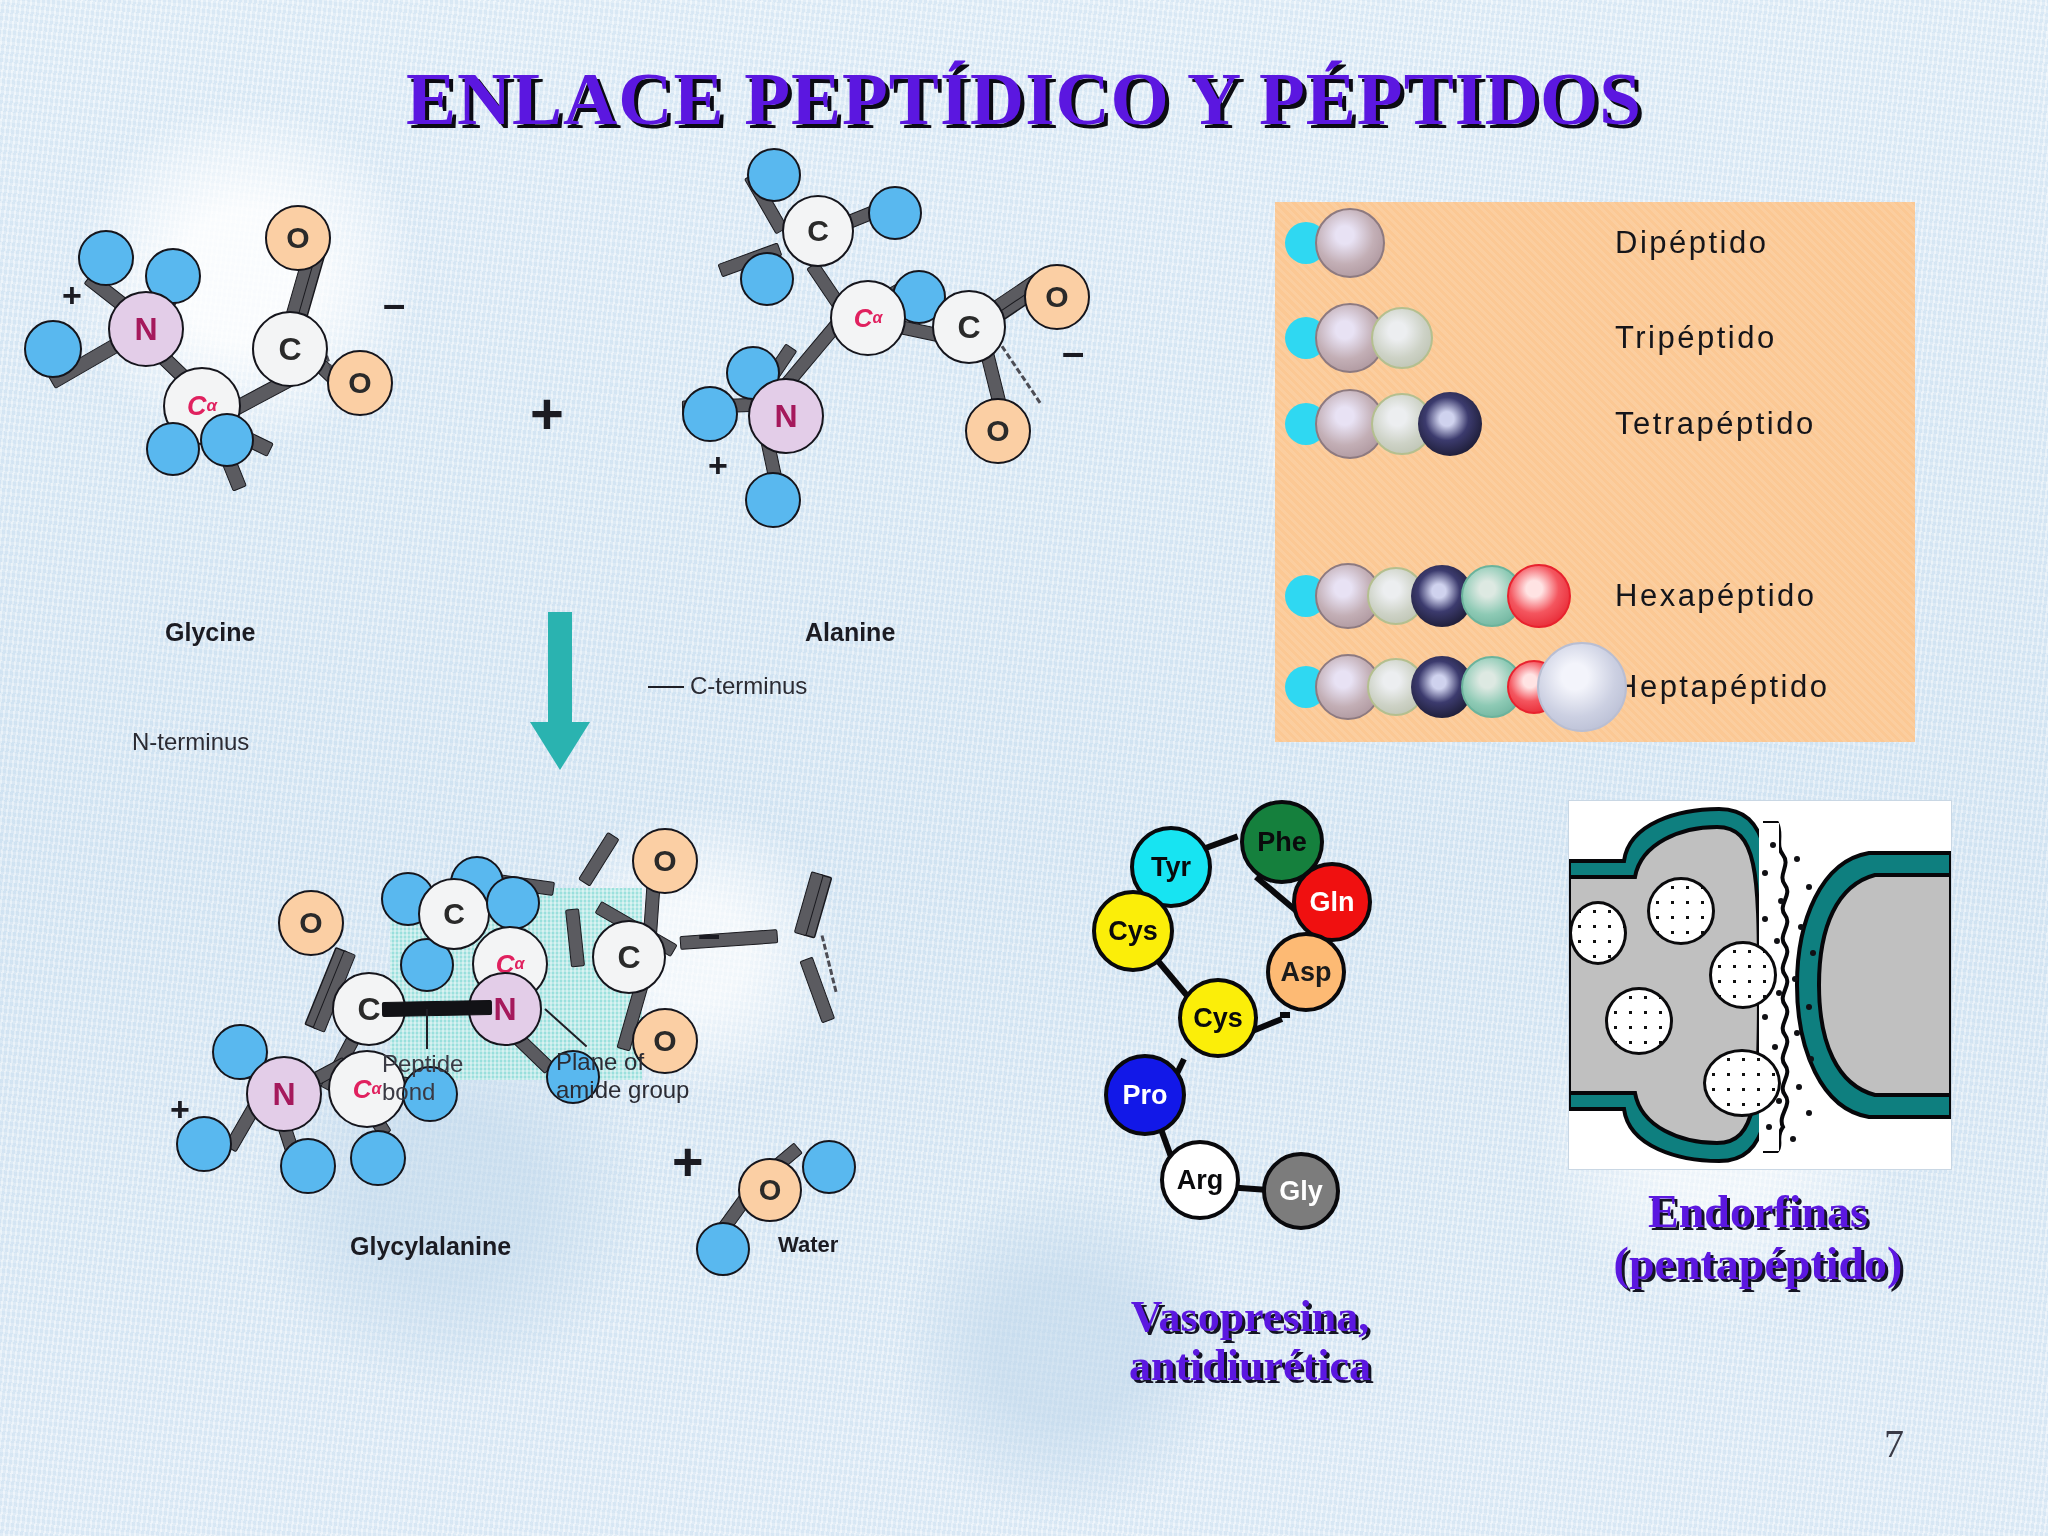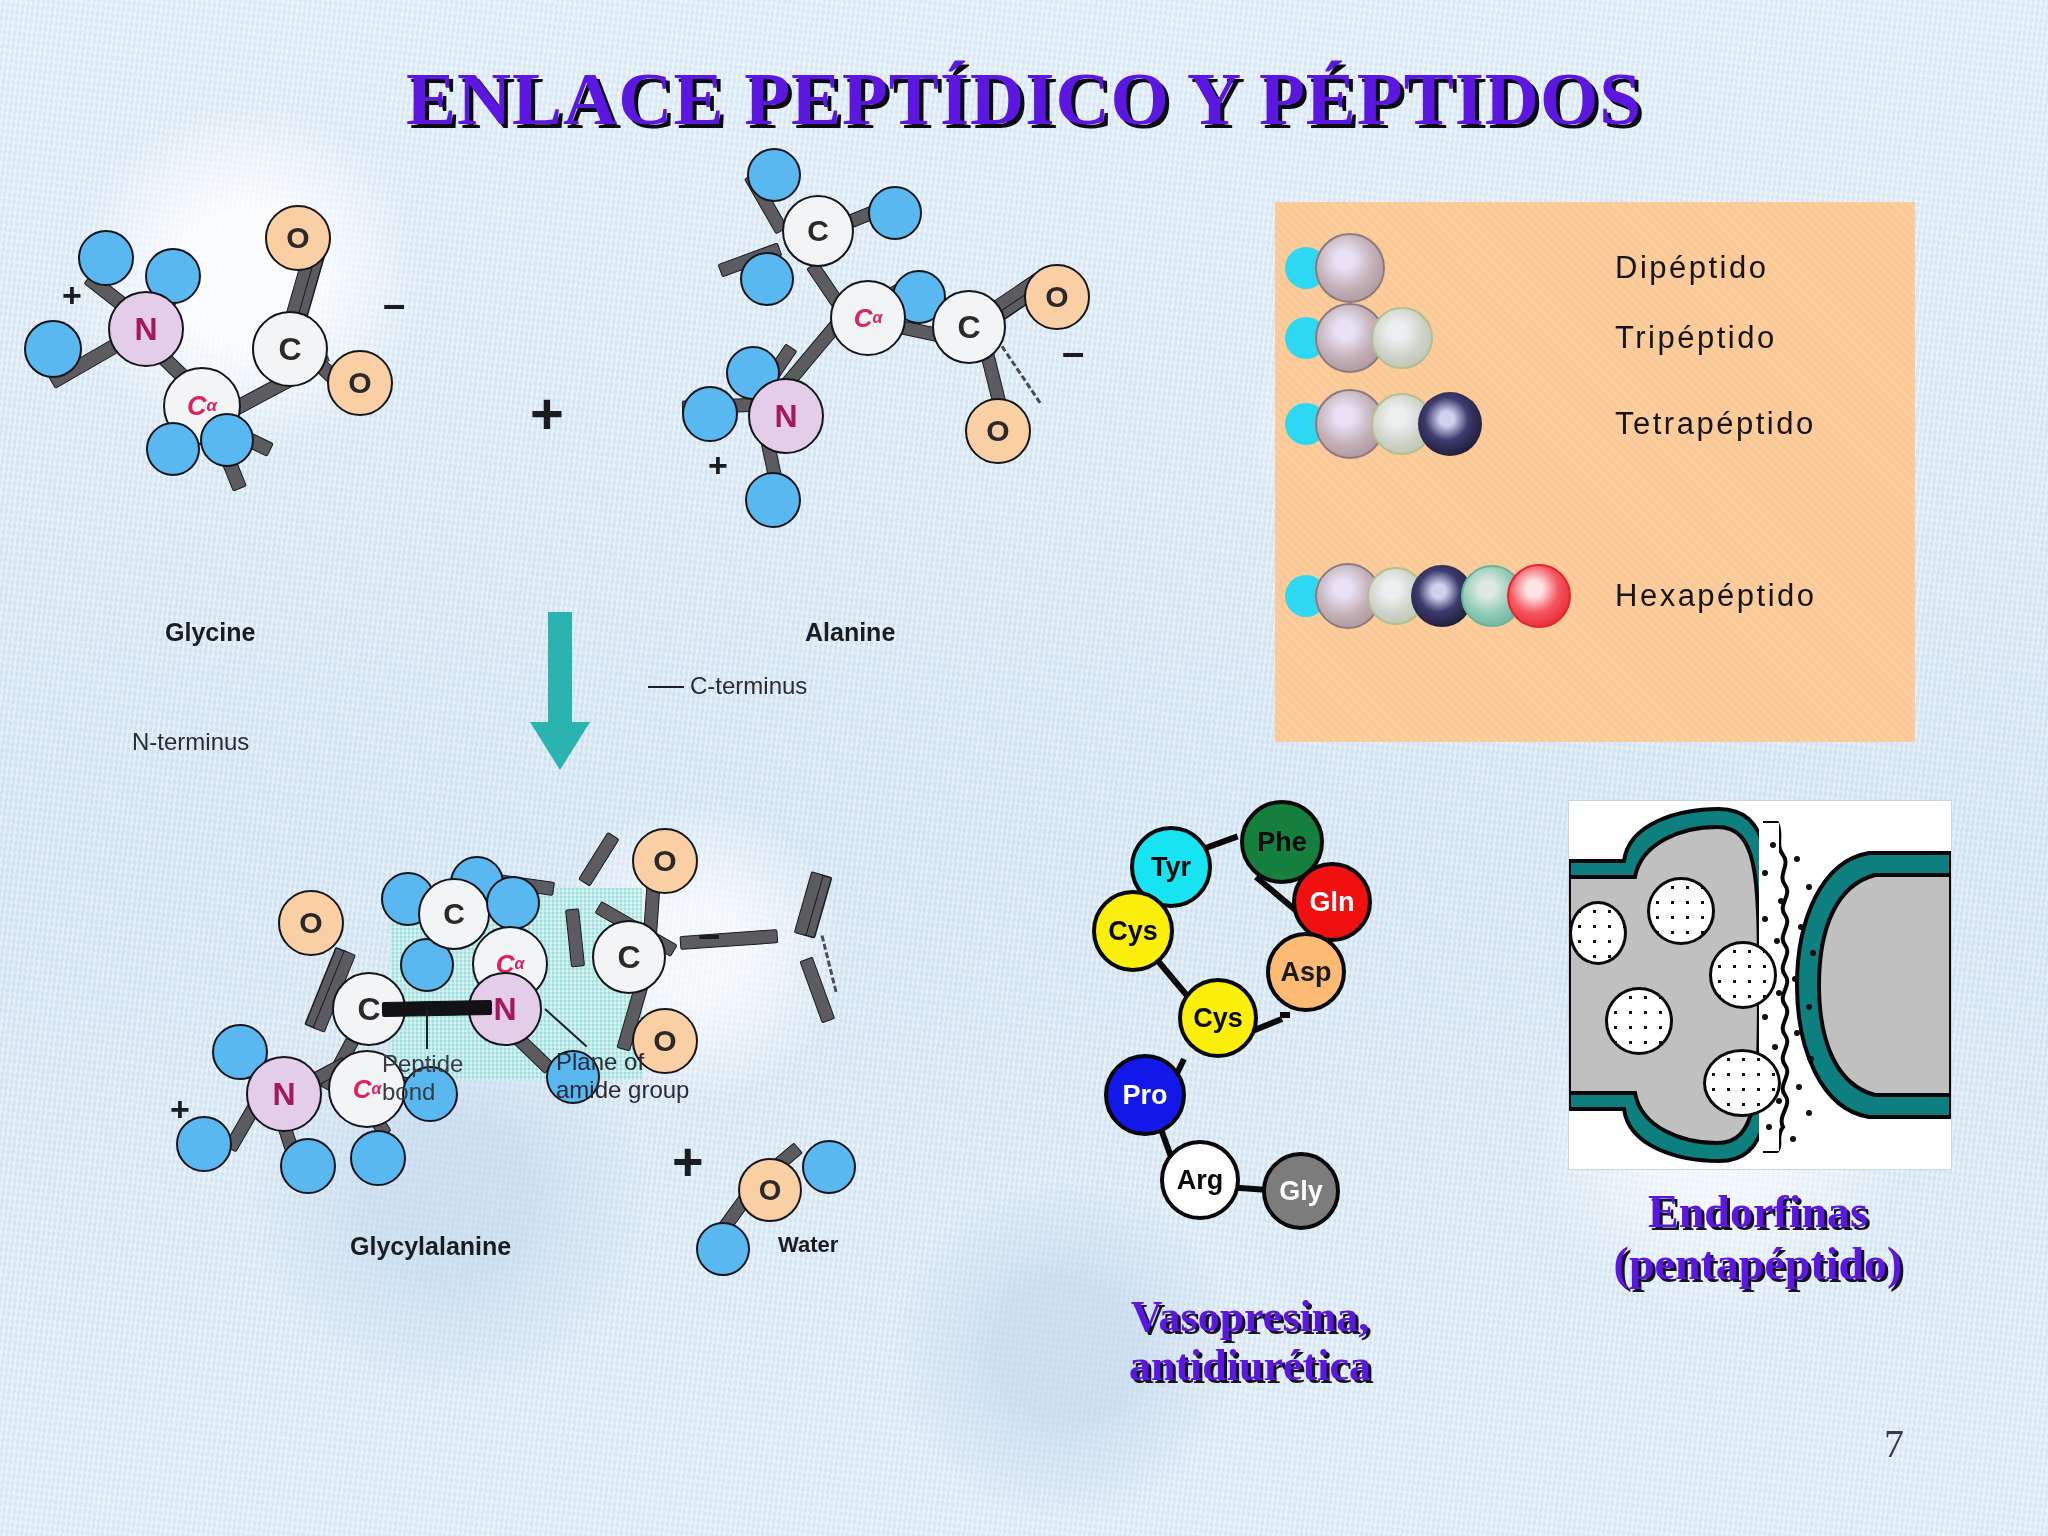--- a/index.html
+++ b/index.html
@@ -303,21 +303,21 @@
   <div class="atom o" style="left:66px;top:18px;width:60px;height:60px;font-size:29px;">
     <span>O</span>
   </div>
   <div class="atom h" style="left:130px;top:0px;width:50px;height:50px;"></div>
   <div class="atom h" style="left:24px;top:82px;width:50px;height:50px;"></div>
   <div class="mlabel small" style="left:106px;top:92px;">Water</div>
 </div>
 
 <div id="peptide-panel" style="left:1275px;top:202px;width:640px;height:540px;">
 
-  <div class="pep-row" style="left:10px;top:26px;width:620px;height:80px;">
+  <div class="pep-row" style="left:10px;top:1px;width:620px;height:80px;">
     <div class="pep-beads">
       <div class="bead" style="left:0px;width:42px;height:42px;background:#2fd8f2;"></div>
       <div class="bead" style="left:30px;width:66px;height:66px;background:radial-gradient(circle at 42% 38%, #e8e2f4 0 16%, #c3afb6 52%, #a1888f 100%);border:2px solid #8d7a80;"></div>
     </div>
     <div class="pep-label">Dipéptido</div>
   </div>
 
   <div class="pep-row" style="left:10px;top:96px;width:620px;height:80px;">
     <div class="pep-beads">
       <div class="bead" style="left:0px;width:42px;height:42px;background:#2fd8f2;"></div>
@@ -343,20 +343,32 @@
       <div class="bead" style="left:0px;width:42px;height:42px;background:#2fd8f2;"></div>
       <div class="bead" style="left:30px;width:62px;height:62px;background:radial-gradient(circle at 42% 38%, #e8e2f4 0 16%, #c3afb6 52%, #a1888f 100%);border:2px solid #8d7a80;"></div>
       <div class="bead" style="left:82px;width:54px;height:54px;background:radial-gradient(circle at 42% 38%, #eceef0 0 18%, #cdd2c6 55%, #b4bba8 100%);border:2px solid #b4bf8f;"></div>
       <div class="bead" style="left:126px;width:62px;height:62px;background:radial-gradient(circle at 45% 42%, #cfd2ee 0 14%, #3c3b6e 42%, #07070e 100%);"></div>
       <div class="bead" style="left:176px;width:58px;height:58px;background:radial-gradient(circle at 42% 38%, #dde9e2 0 16%, #8ecab5 52%, #5fa892 100%);border:2px solid #6bb39c;"></div>
       <div class="bead" style="left:222px;width:60px;height:60px;background:radial-gradient(circle at 42% 38%, #ffe3e3 0 16%, #f4565f 48%, #e1101d 100%);border:2px solid #e8222e;"></div>
     </div>
     <div class="pep-label">Hexapéptido</div>
   </div>
 
+  <div class="pep-row" style="left:10px;top:440px;width:620px;height:90px;">
+    <div class="pep-beads" style="height:92px;">
+      <div class="bead" style="left:0px;width:42px;height:42px;background:#2fd8f2;"></div>
+      <div class="bead" style="left:30px;width:62px;height:62px;background:radial-gradient(circle at 42% 38%, #e8e2f4 0 16%, #c3afb6 52%, #a1888f 100%);border:2px solid #8d7a80;"></div>
+      <div class="bead" style="left:82px;width:54px;height:54px;background:radial-gradient(circle at 42% 38%, #eceef0 0 18%, #cdd2c6 55%, #b4bba8 100%);border:2px solid #b4bf8f;"></div>
+      <div class="bead" style="left:126px;width:62px;height:62px;background:radial-gradient(circle at 45% 42%, #cfd2ee 0 14%, #3c3b6e 42%, #07070e 100%);"></div>
+      <div class="bead" style="left:176px;width:58px;height:58px;background:radial-gradient(circle at 42% 38%, #dde9e2 0 16%, #8ecab5 52%, #5fa892 100%);border:2px solid #6bb39c;"></div>
+      <div class="bead" style="left:222px;width:50px;height:50px;background:radial-gradient(circle at 42% 38%, #ffe3e3 0 16%, #f4565f 48%, #e1101d 100%);border:2px solid #e8222e;"></div>
+      <div class="bead" style="left:252px;width:86px;height:86px;background:radial-gradient(circle at 42% 38%, #f3f4fb 0 18%, #ccd0e2 55%, #aeb4cc 100%);border:2px solid #b9bed2;"></div>
+    </div>
+    <div class="pep-label">Heptapéptido</div>
+  </div>
 </div>
 
 <div id="vasopressin" style="left:1110px;top:790px;width:360px;height:480px;">
   <div class="aabond" style="left:60px;top:68px;width:72px;height:6px;transform:rotate(-20deg);"></div>
   <div class="aabond" style="left:146px;top:84px;width:66px;height:6px;transform:rotate(40deg);"></div>
   <div class="aabond" style="left:192px;top:150px;width:60px;height:6px;transform:rotate(78deg);"></div>
   <div class="aabond" style="left:172px;top:226px;width:64px;height:6px;transform:rotate(158deg);"></div>
   <div class="aabond" style="left:40px;top:96px;width:48px;height:6px;transform:rotate(104deg);"></div>
   <div class="aabond" style="left:48px;top:168px;width:60px;height:6px;transform:rotate(50deg);"></div>
   <div class="aabond" style="left:74px;top:266px;width:48px;height:6px;transform:rotate(116deg);"></div>

